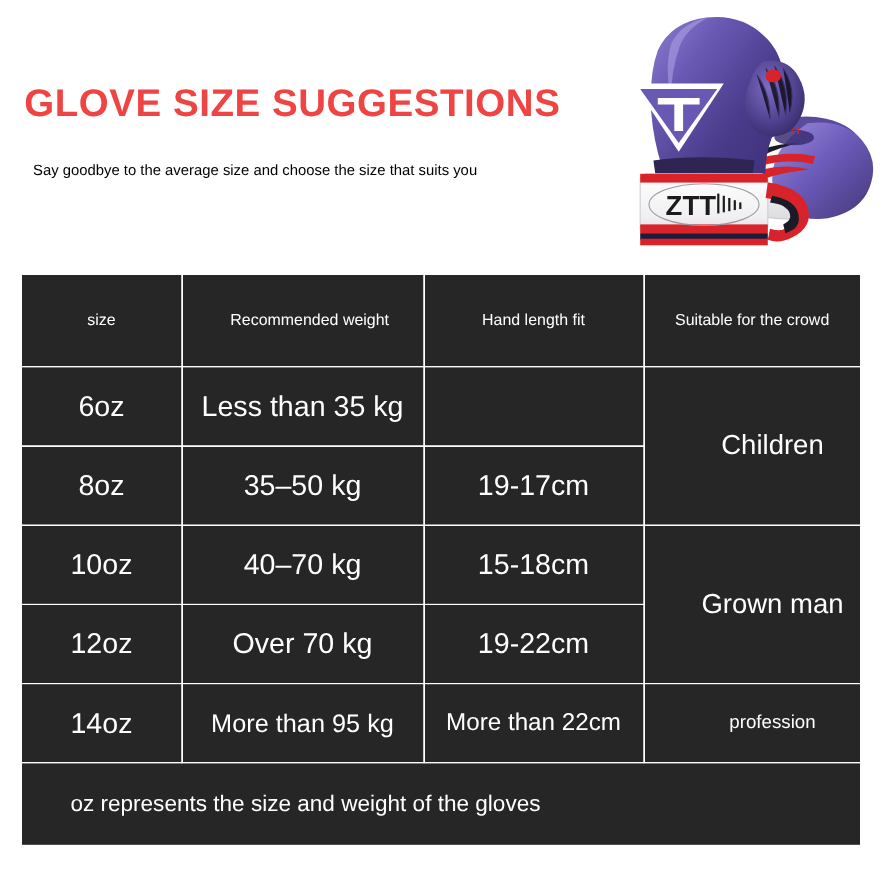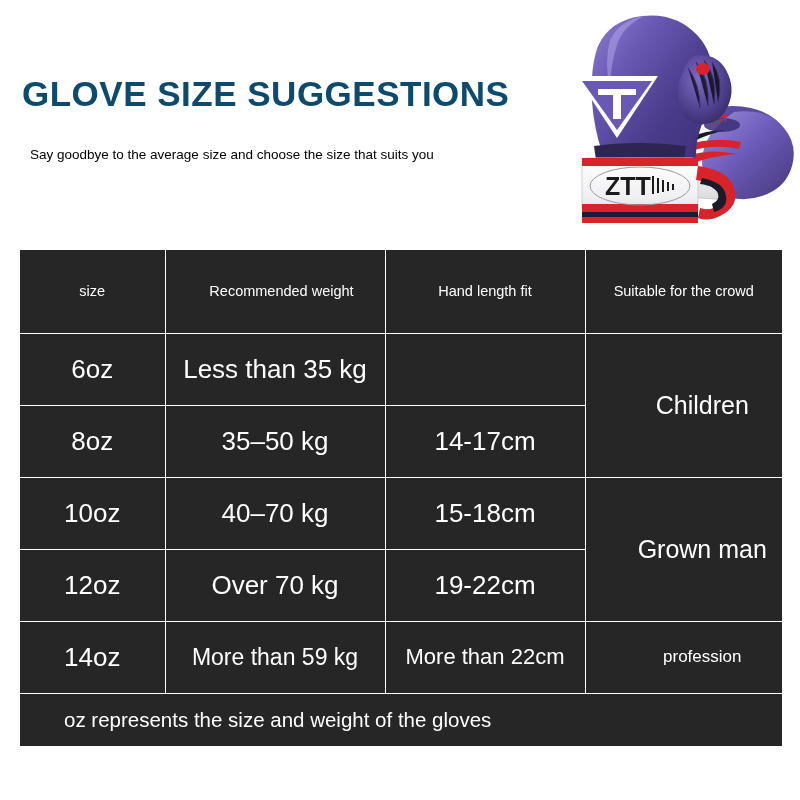--- a/index.html
+++ b/index.html
@@ -11,21 +11,21 @@
     overflow:hidden;
   }
 
   
   .page-title {
     position:absolute;
     left:22px; top:74px;
     font-size:35px;
     font-weight:bold;
     letter-spacing:0.5px;
-    color:#0c4a6e;
+    color:#ef4444;
     white-space:nowrap;
   }
   .page-subtitle {
     position:absolute;
     left:30px; top:147px;
     font-size:13.5px;
     color:#000000;
     white-space:nowrap;
   }
 
@@ -60,21 +60,21 @@
     height:83px;
     font-size:14.5px;
     font-weight:normal;
   }
   .size-table tr.data-row td {
     height:72px;
     font-size:26px;
   }
   .size-table tr.data-row td.crowd-cell { font-size:25px;padding-left:41px; }
   .size-table td.footer-cell {
-    height:53px;
+    height:75px;
     font-size:20.5px;
     text-align:left;
     padding-left:44px;
     border-left:1.6px solid #ffffff;
   }
   
   .size-table { border:0; }
   .size-table tr:first-child td { border-top:0; }
   .size-table tr:last-child td { border-bottom:0; }
   .size-table td:first-child { border-left:0; }
@@ -178,39 +178,39 @@
     <tr class="data-row">
       <td>6oz</td>
       <td>Less than 35 kg</td>
       <td></td>
       <td class="crowd-cell" rowspan="2">Children</td>
     </tr>
 
     <tr class="data-row">
       <td>8oz</td>
       <td>35–50 kg</td>
-      <td>14-17cm</td>
+      <td>19-17cm</td>
     </tr>
 
     <tr class="data-row">
       <td>10oz</td>
       <td>40–70 kg</td>
       <td>15-18cm</td>
       <td class="crowd-cell" rowspan="2">Grown man</td>
     </tr>
 
     <tr class="data-row">
       <td>12oz</td>
       <td>Over 70 kg</td>
       <td>19-22cm</td>
     </tr>
 
     <tr class="data-row">
       <td>14oz</td>
-      <td style="font-size:23px;">More than 59 kg</td>
+      <td style="font-size:23px;">More than 95 kg</td>
       <td style="font-size:22px;">More than 22cm</td>
       <td class="crowd-cell" style="font-size:17px;">profession</td>
     </tr>
 
     <tr>
       <td class="footer-cell" colspan="4">oz represents the size and weight of the gloves</td>
     </tr>
   </tbody>
 </table>
 

